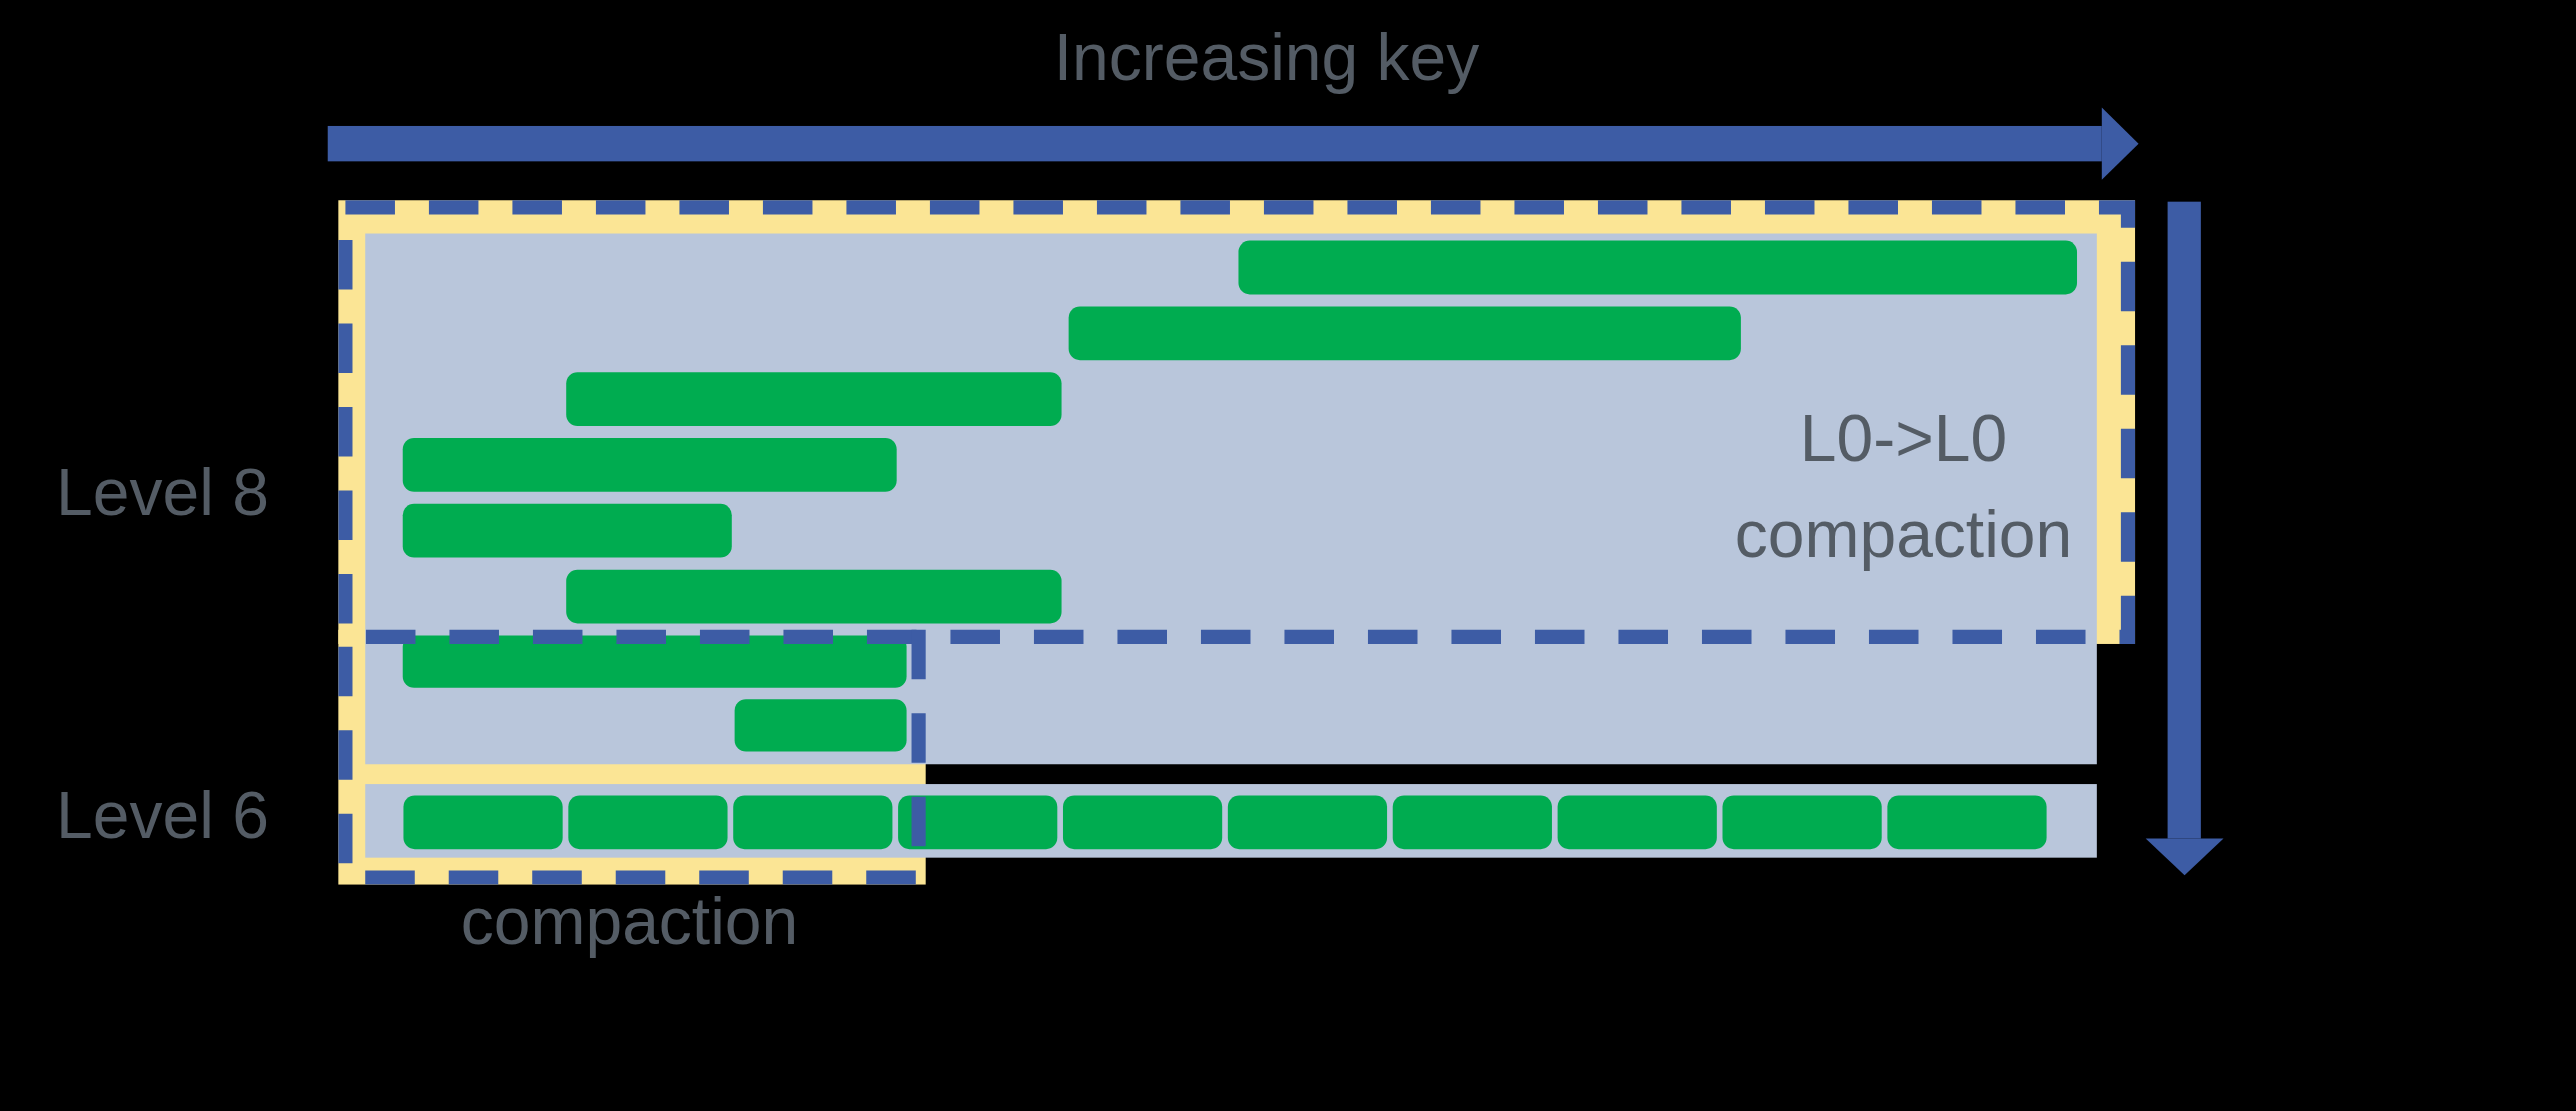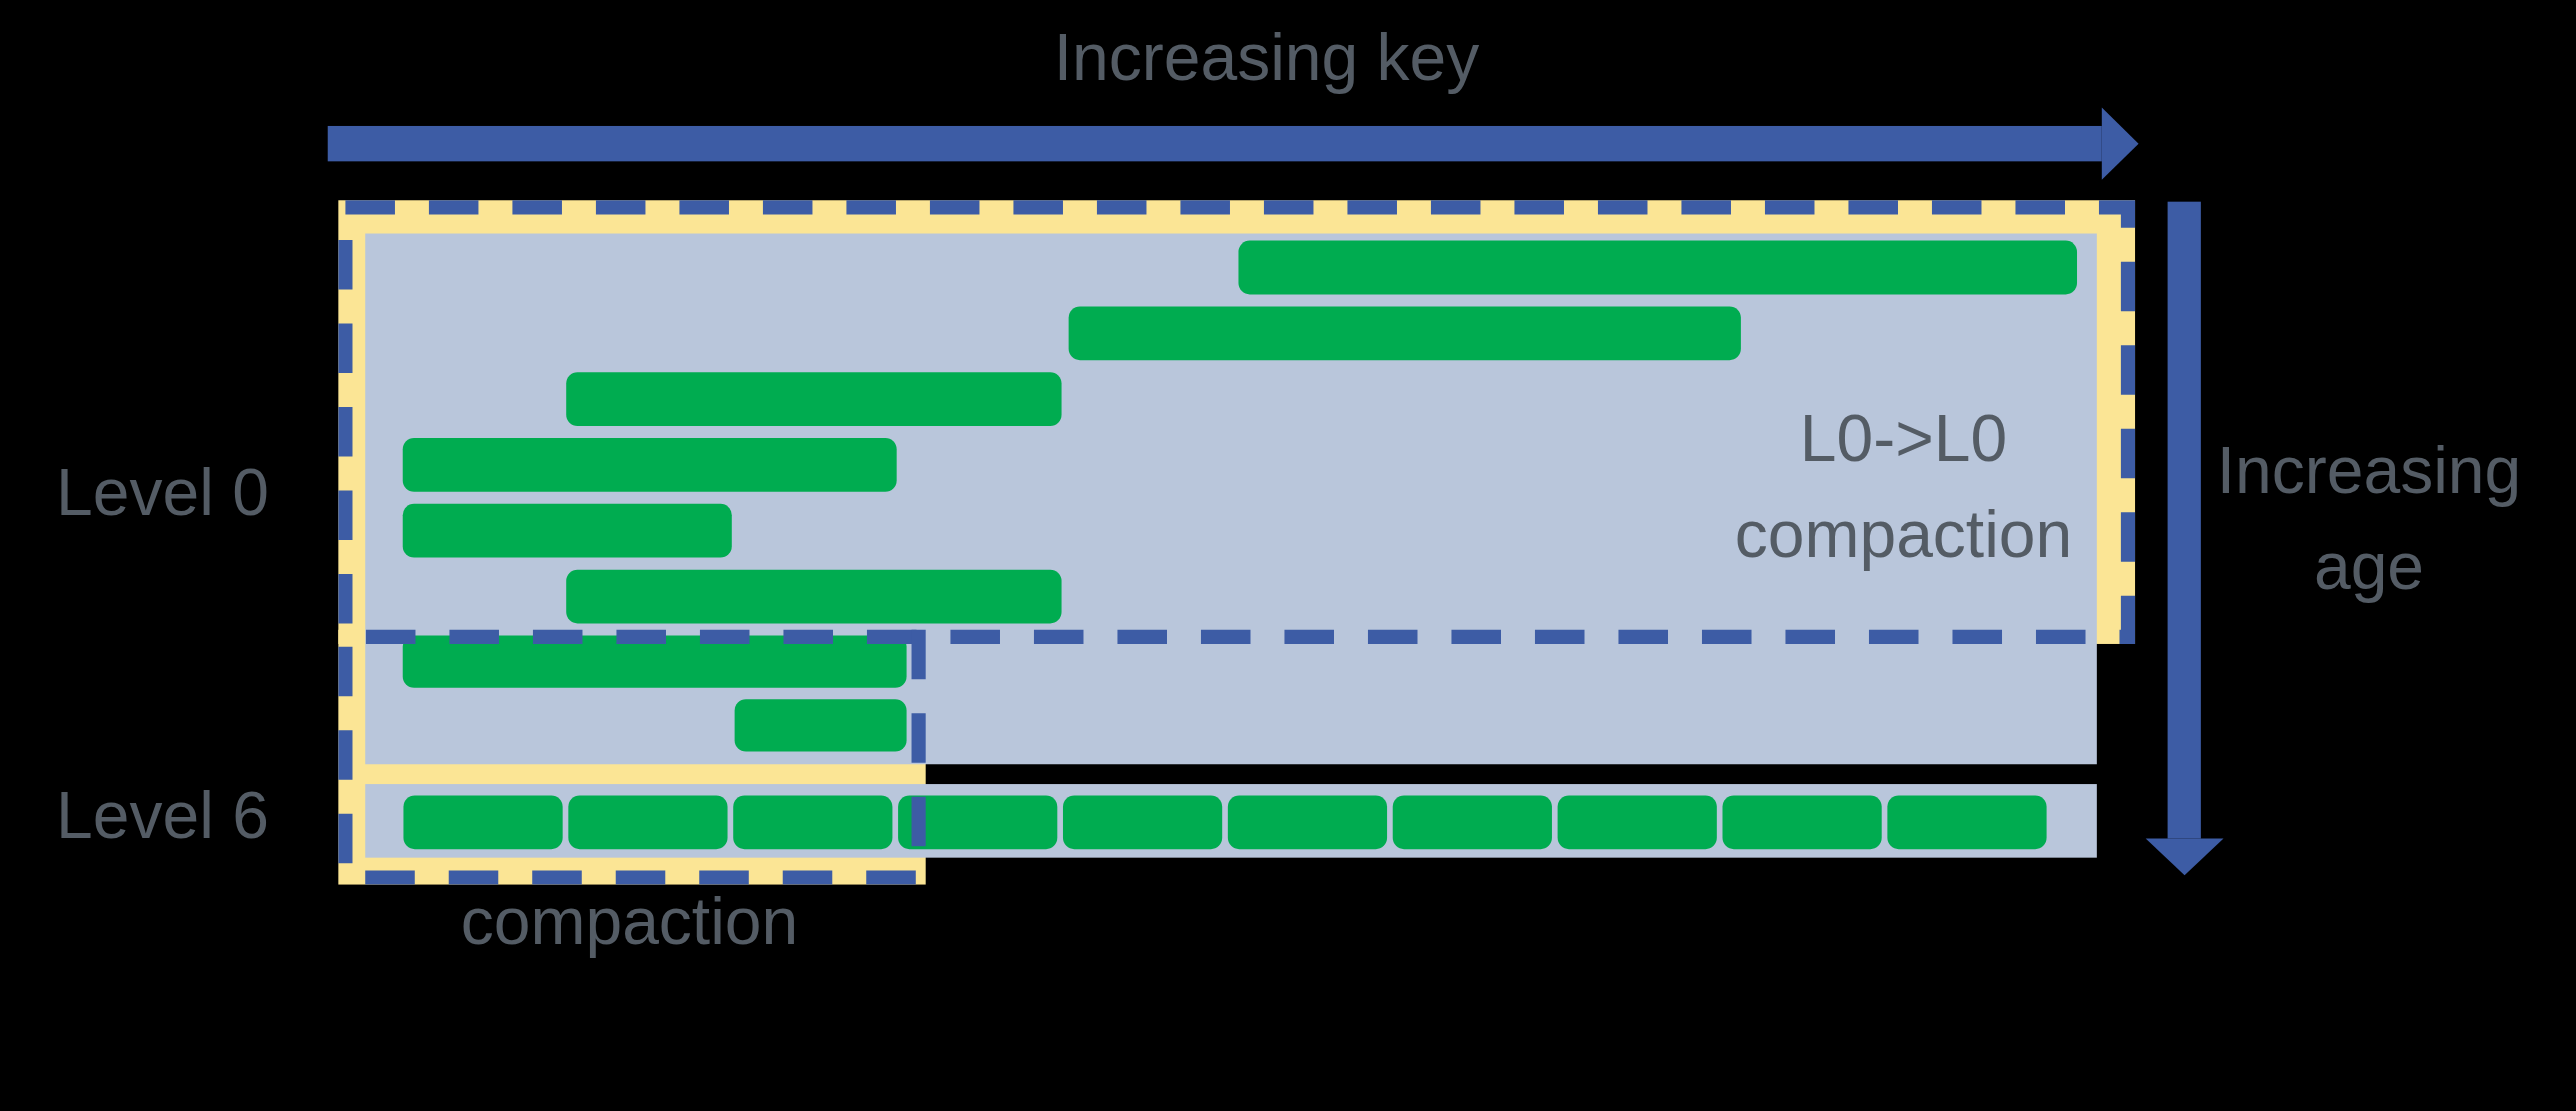--- a/index.html
+++ b/index.html
@@ -72,32 +72,28 @@
     </g>
 
     <g fill="#3D5CA5">
       <rect x="3063" y="285" width="47" height="900"></rect>
       <polygon points="3032,1185 3142,1185 3087,1237"></polygon>
     </g>
   </svg>
 
   <div class="label title center">Increasing key</div>
 
-  <div class="label level0 center">Level 0</div>
+  <div class="label level0 center">Level 8</div>
 
   <div class="label level1 center">Level 6</div>
 
   <div class="label annotation l0l0 center">
     <div>L0-&gt;L0</div>
     <div>compaction</div>
   </div>
 
   <div class="label annotation l0l1 center">
     <div>compaction</div>
   </div>
 
-  <div class="label age center">
-    <div>Increasing</div>
-    <div>age</div>
-  </div>
 
 </div>
 
 
 </body></html>

